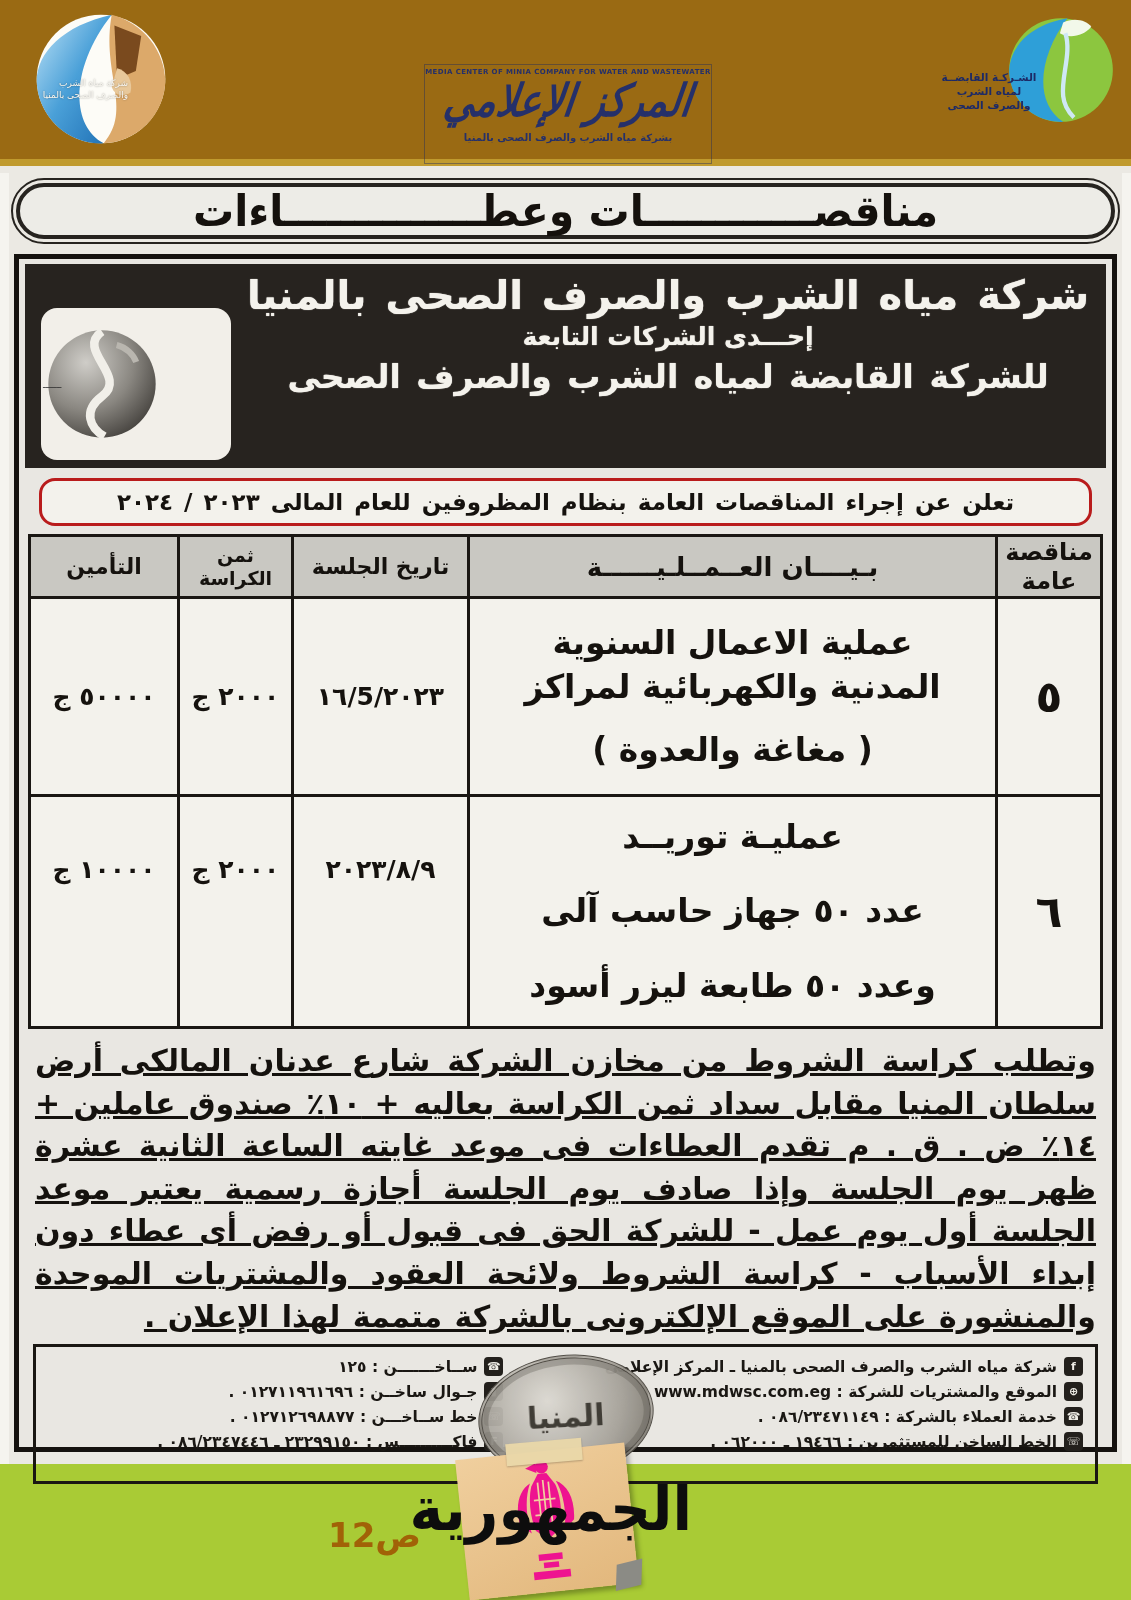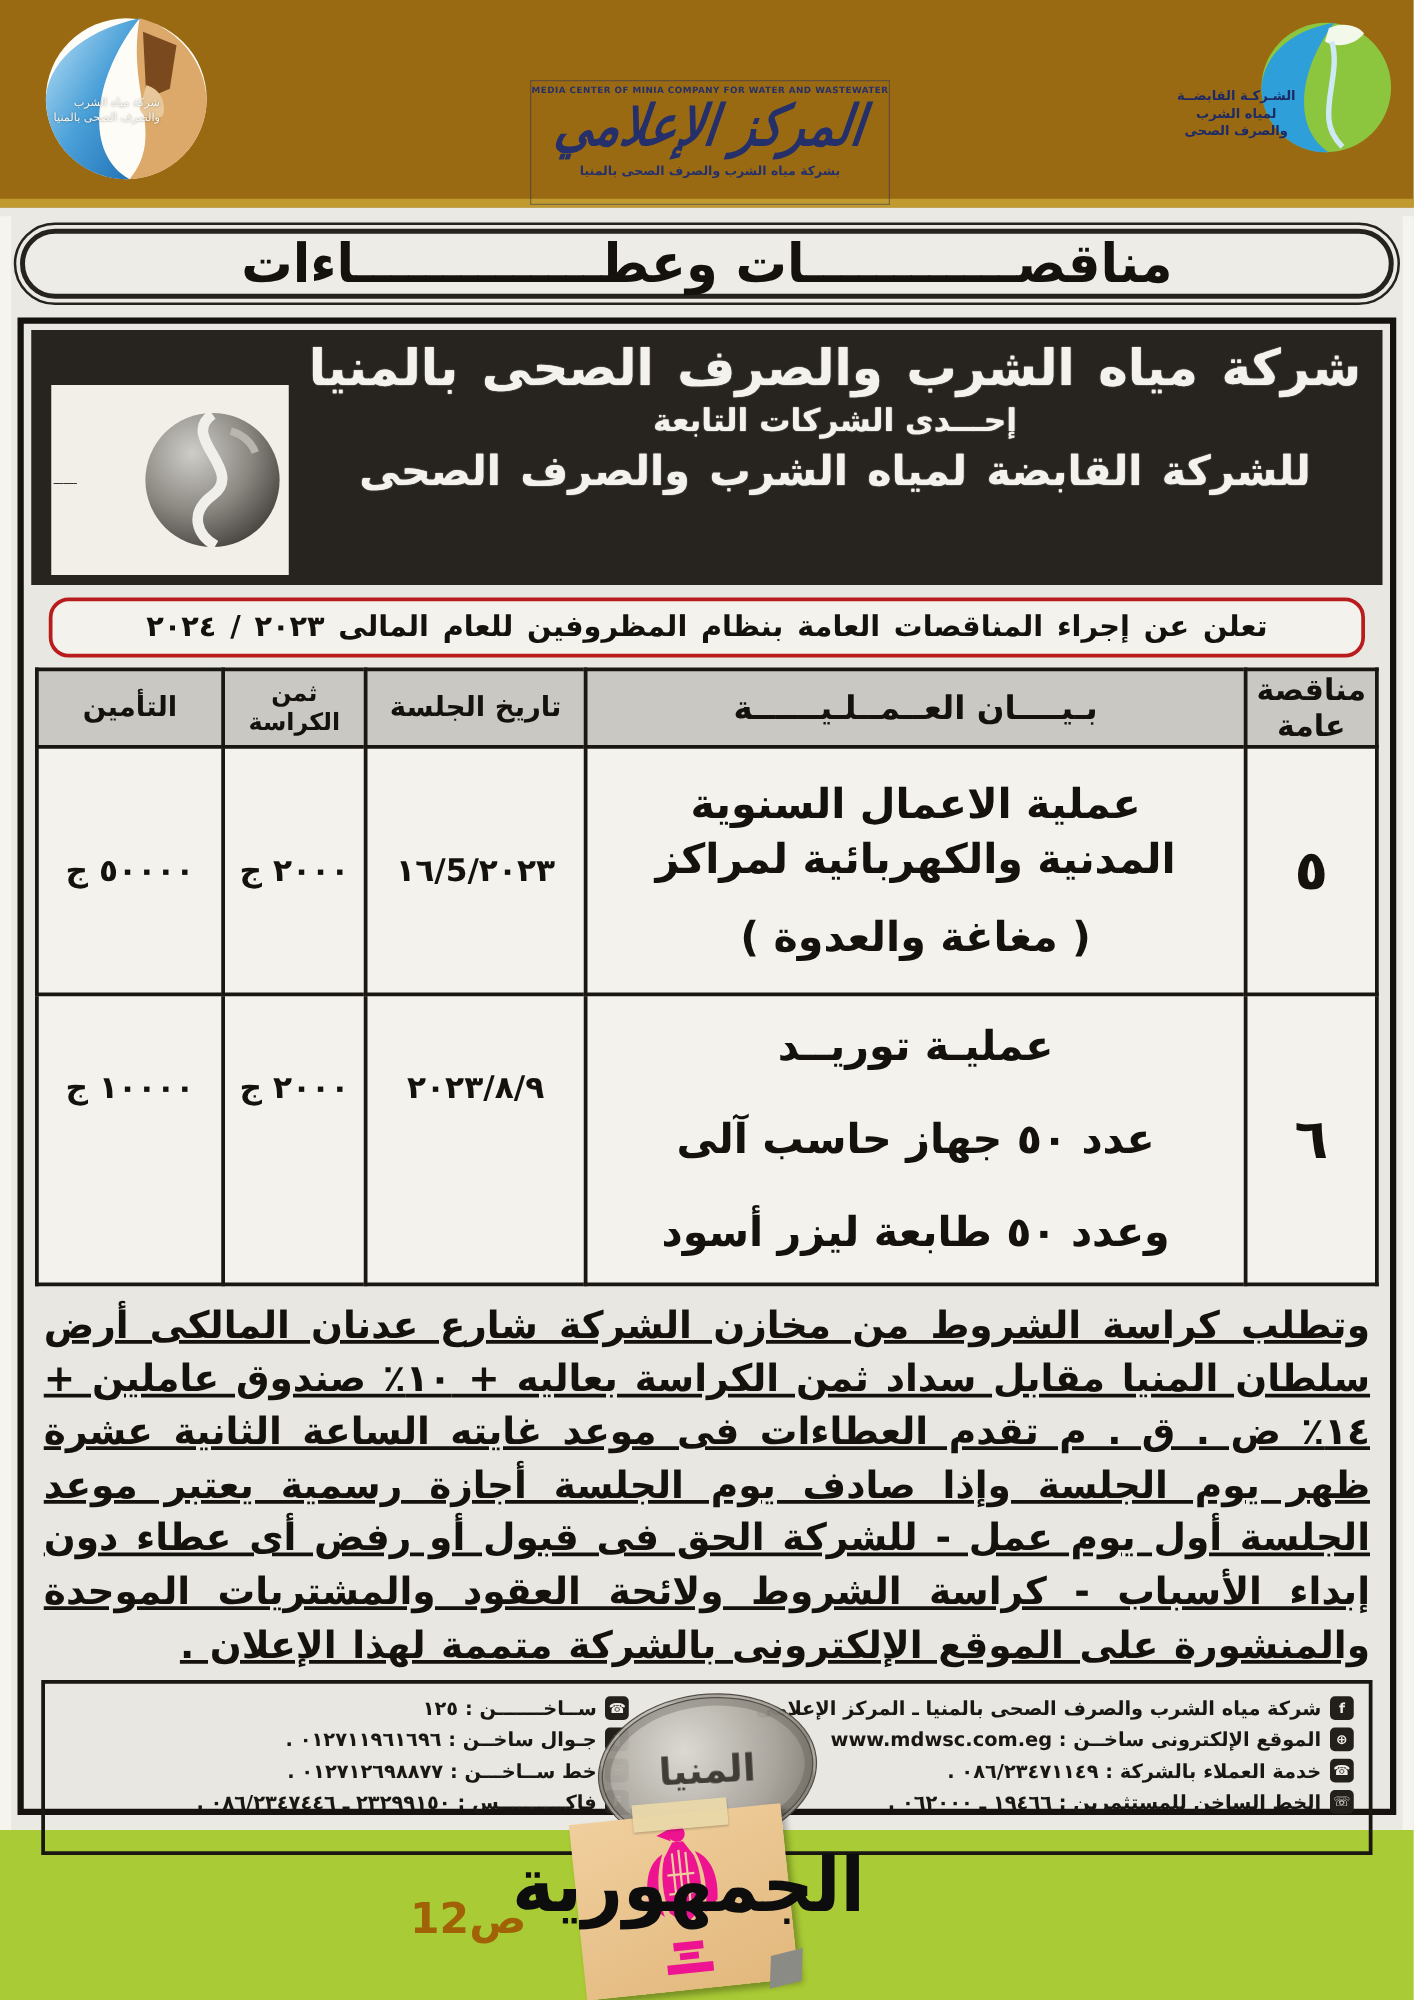--- a/index.html
+++ b/index.html
@@ -40,21 +40,21 @@
     border-radius:30px; background:#edece7;
     display:flex; align-items:center; justify-content:center; z-index:3; }
   .banner-title { font-size:41px; font-weight:bold; color:#15110d; transform:scaleY(1.05); }
 
   
   .main-box { position:absolute; left:14px; right:14px; top:254px; height:1198px;
     border:5px solid #15120f; background:#e9e7e2; padding:5px 6px; z-index:3; }
 
   .dark-header { position:relative; background:#27231f; height:204px; color:#f4f2ec; }
   .logo-box { position:absolute; left:16px; top:44px; width:190px; height:152px;
-    background:#f2efe9; border-radius:0; display:flex; align-items:center; justify-content:flex-start; }
+    background:#f2efe9; border-radius:16px; display:flex; align-items:center; justify-content:flex-end; }
   .logo-dashes { position:absolute; left:2px; top:72px; font-size:9px; color:#333; letter-spacing:-1px; }
   .dh-line { text-align:center; margin-left:205px; text-shadow:0 0 1px #f4f2ec; }
   .dh-1 { padding-top:8px;  font-size:40px; font-weight:bold; word-spacing:5px; }
   .dh-2 { margin-top:4px;   font-size:25px; font-weight:bold; }
   .dh-3 { margin-top:6px;   font-size:33px; font-weight:bold; word-spacing:4px; }
 
   .announce { margin:10px 14px 8px; border:3px solid #b91c1c; border-radius:16px;
     background:#f3f2ec; text-align:center; font-size:23px; font-weight:bold;
     padding:8px 4px; word-spacing:3px; }
 
@@ -229,21 +229,21 @@
   <p class="conditions">وتطلب كراسة الشروط من مخازن الشركة شارع عدنان المالكى أرض سلطان المنيا مقابل سداد ثمن الكراسة بعاليه + ١٠٪ صندوق عاملين + ١٤٪ ض . ق . م تقدم العطاءات فى موعد غايته الساعة الثانية عشرة ظهر يوم الجلسة وإذا صادف يوم الجلسة أجازة رسمية يعتبر موعد الجلسة أول يوم عمل - للشركة الحق فى قبول أو رفض أى عطاء دون إبداء الأسباب - كراسة الشروط ولائحة العقود والمشتريات الموحدة والمنشورة على الموقع الإلكترونى بالشركة متممة لهذا الإعلان .</p>
 
   <div class="contacts">
     <div class="c-col cr">
       <div class="c-row">
         <span class="chip">f</span>
         <span>شركة مياه الشرب والصرف الصحى بالمنيا ـ المركز الإعلامى</span>
       </div>
       <div class="c-row">
         <span class="chip">⊕</span>
-        <span>الموقع الإلكترونى ساخــن : www.mdwsc.com.eg</span>
+        <span>الموقع والمشتريات للشركة : www.mdwsc.com.eg</span>
       </div>
       <div class="c-row">
         <span class="chip">☎</span>
         <span>خدمة العملاء بالشركة : ٠٨٦/٢٣٤٧١١٤٩ .</span>
       </div>
       <div class="c-row">
         <span class="chip">☏</span>
         <span>الخط الساخن للمستثمرين : ١٩٤٦٦ ـ ٠٦٢٠٠٠ .</span>
       </div>
     </div>

